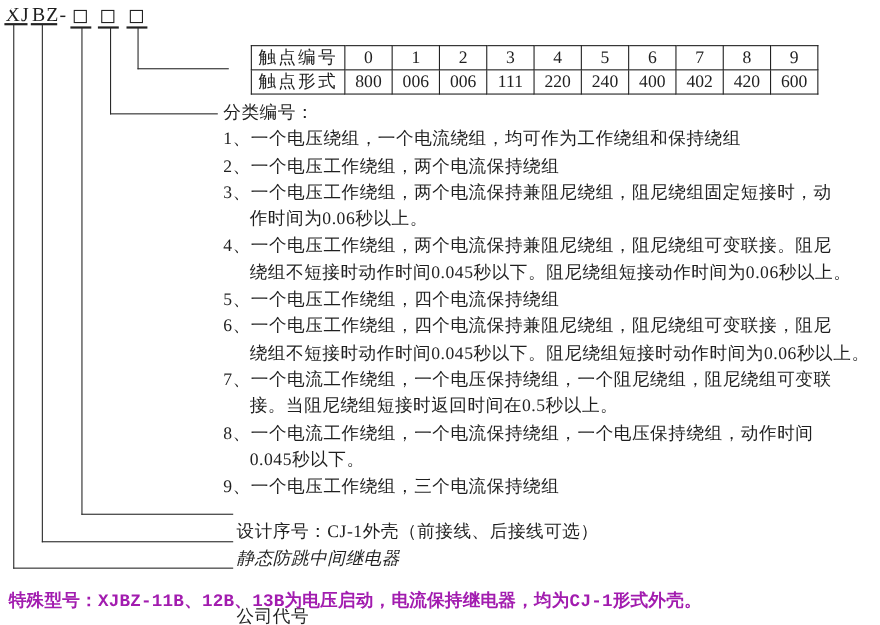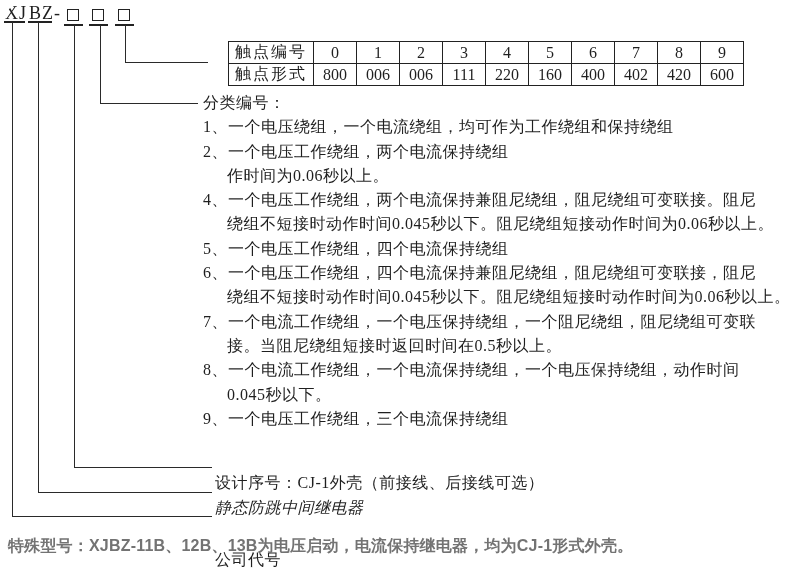--- a/index.html
+++ b/index.html
@@ -33,22 +33,22 @@
   .cls-line{height:24.3px;font-family:Liberation Serif, serif;}
   .cls-line.indent{padding-left:24px;}
   
   .tail-label{position:absolute;left:215px;font-size:16px;letter-spacing:0.5px;white-space:nowrap;margin-top:16px;}
   .lbl-design{top:457px;}
   .lbl-relay{top:482px;font-style:italic;}
   .lbl-company{top:534px;text-align:right;}
   
   .special-note{
     position:absolute;left:8px;top:536px;white-space:nowrap;
-    font-family:Liberation Sans, sans-serif;font-weight:bold;
-    font-size:16px;letter-spacing:0.2px;color:#737373;
+    font-family:Liberation Mono, monospace;font-weight:bold;
+    font-size:16px;letter-spacing:0.2px;color:#a21caf;
   }
 </style>
 </head>
 <body>
 
 <div class="canvas">
 
   <span class="code-part code-part-xj">XJ</span>
   <span class="code-part code-part-bz">BZ-</span>
   <span class="ul" style="left:4px;top:21px;width:21px;"></span>
@@ -92,35 +92,36 @@
             <td class="val">8</td>
             <td class="val">9</td>
           </tr>
           <tr>
             <td class="rowhead">触点形式</td>
             <td class="val">800</td>
             <td class="val">006</td>
             <td class="val">006</td>
             <td class="val">111</td>
             <td class="val">220</td>
-            <td class="val">160</td>
+            <td class="val">240</td>
             <td class="val">400</td>
             <td class="val">402</td>
             <td class="val">420</td>
             <td class="val">600</td>
           </tr>
         </tbody>
     </table>
   </div>
 
   <div class="classification">
     <div class="cls-line">分类编号：</div>
     <div>
         <div class="cls-line">1、一个电压绕组，一个电流绕组，均可作为工作绕组和保持绕组</div>
         <div class="cls-line">2、一个电压工作绕组，两个电流保持绕组</div>
+        <div class="cls-line">3、一个电压工作绕组，两个电流保持兼阻尼绕组，阻尼绕组固定短接时，动</div>
         <div class="cls-line indent">作时间为0.06秒以上。</div>
         <div class="cls-line">4、一个电压工作绕组，两个电流保持兼阻尼绕组，阻尼绕组可变联接。阻尼</div>
         <div class="cls-line indent">绕组不短接时动作时间0.045秒以下。阻尼绕组短接动作时间为0.06秒以上。</div>
         <div class="cls-line">5、一个电压工作绕组，四个电流保持绕组</div>
         <div class="cls-line">6、一个电压工作绕组，四个电流保持兼阻尼绕组，阻尼绕组可变联接，阻尼</div>
         <div class="cls-line indent">绕组不短接时动作时间0.045秒以下。阻尼绕组短接时动作时间为0.06秒以上。</div>
         <div class="cls-line">7、一个电流工作绕组，一个电压保持绕组，一个阻尼绕组，阻尼绕组可变联</div>
         <div class="cls-line indent">接。当阻尼绕组短接时返回时间在0.5秒以上。</div>
         <div class="cls-line">8、一个电流工作绕组，一个电流保持绕组，一个电压保持绕组，动作时间</div>
         <div class="cls-line indent">0.045秒以下。</div>

